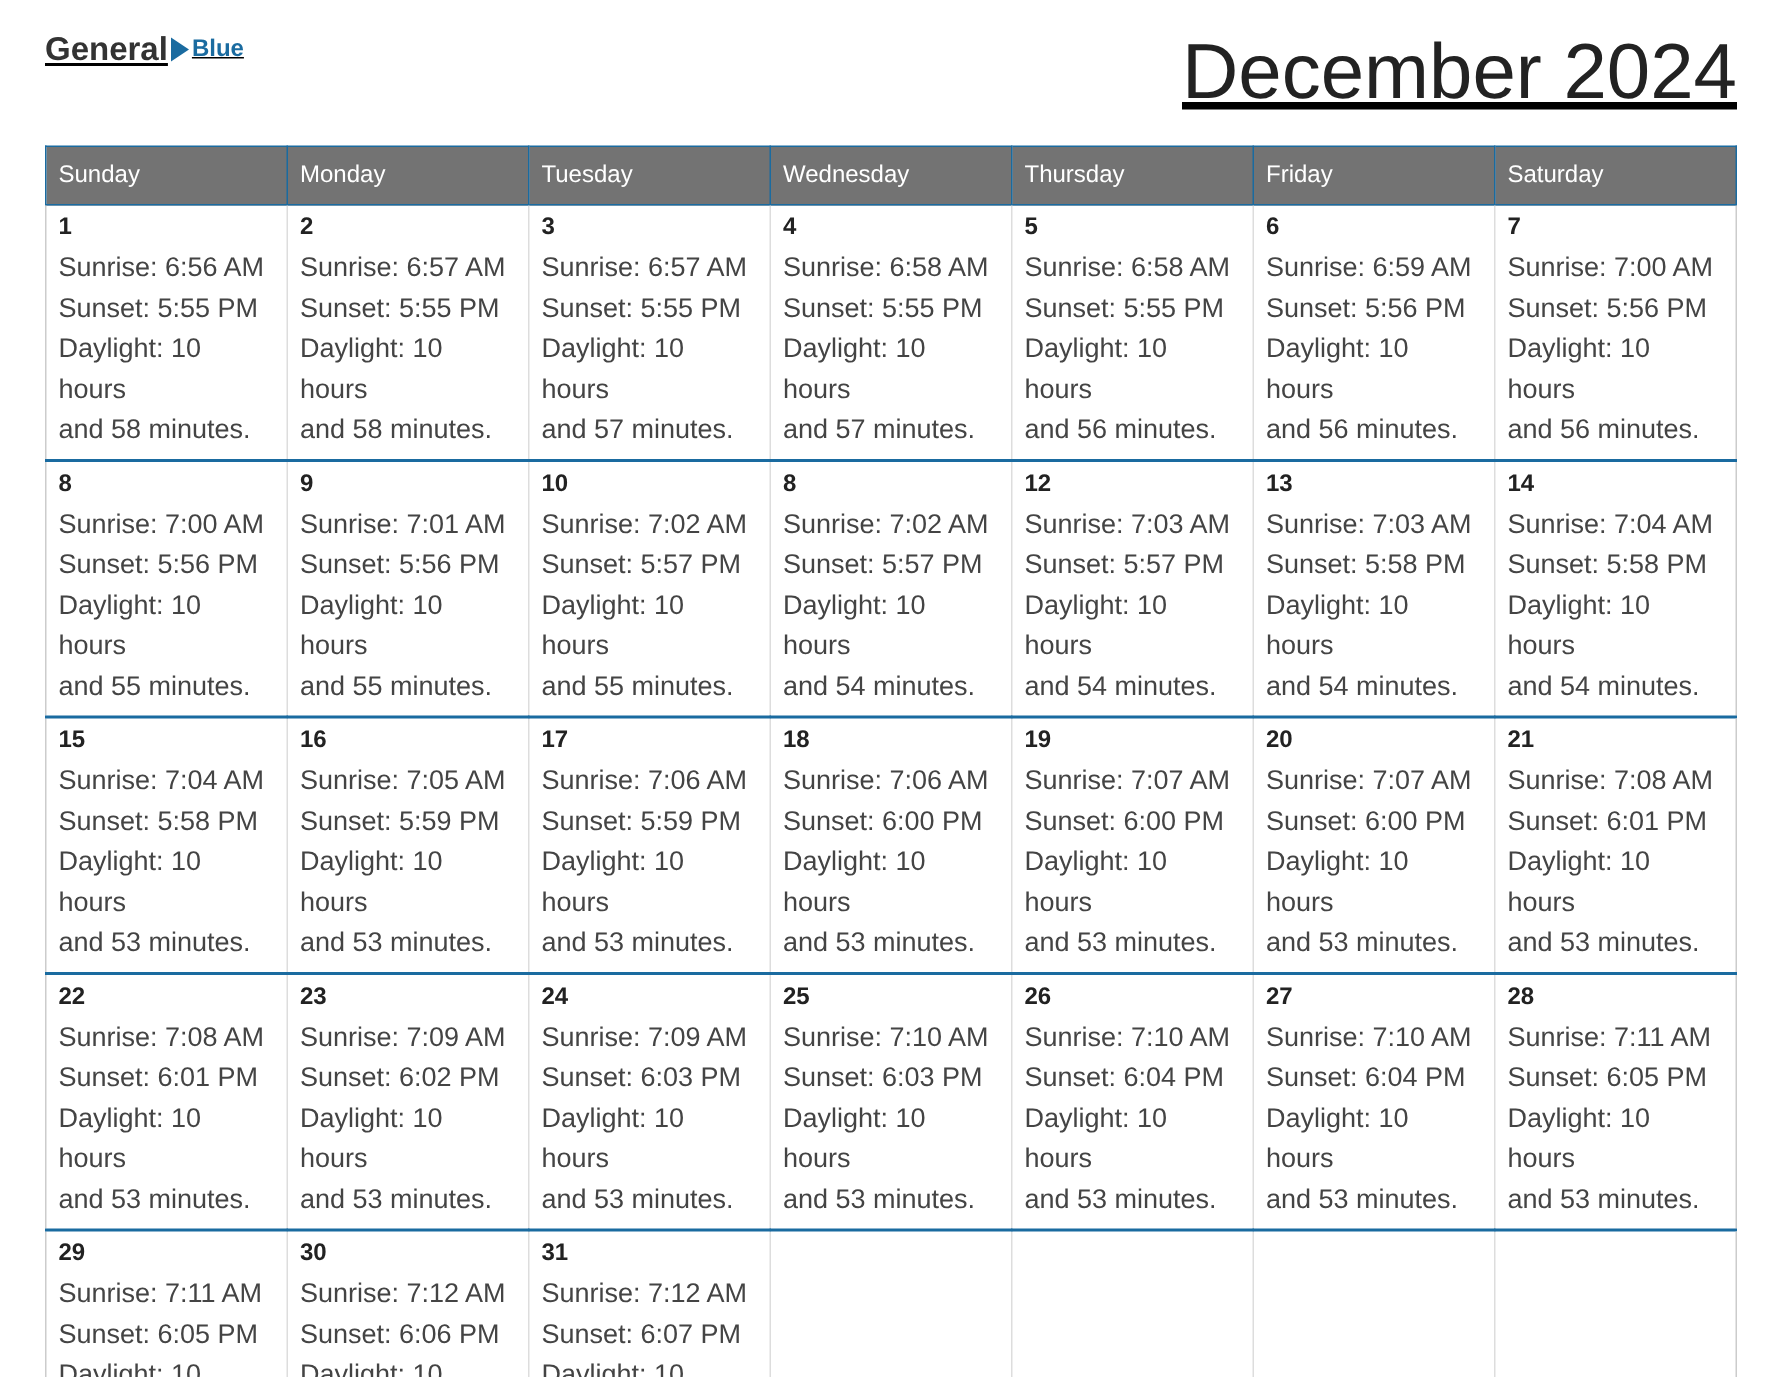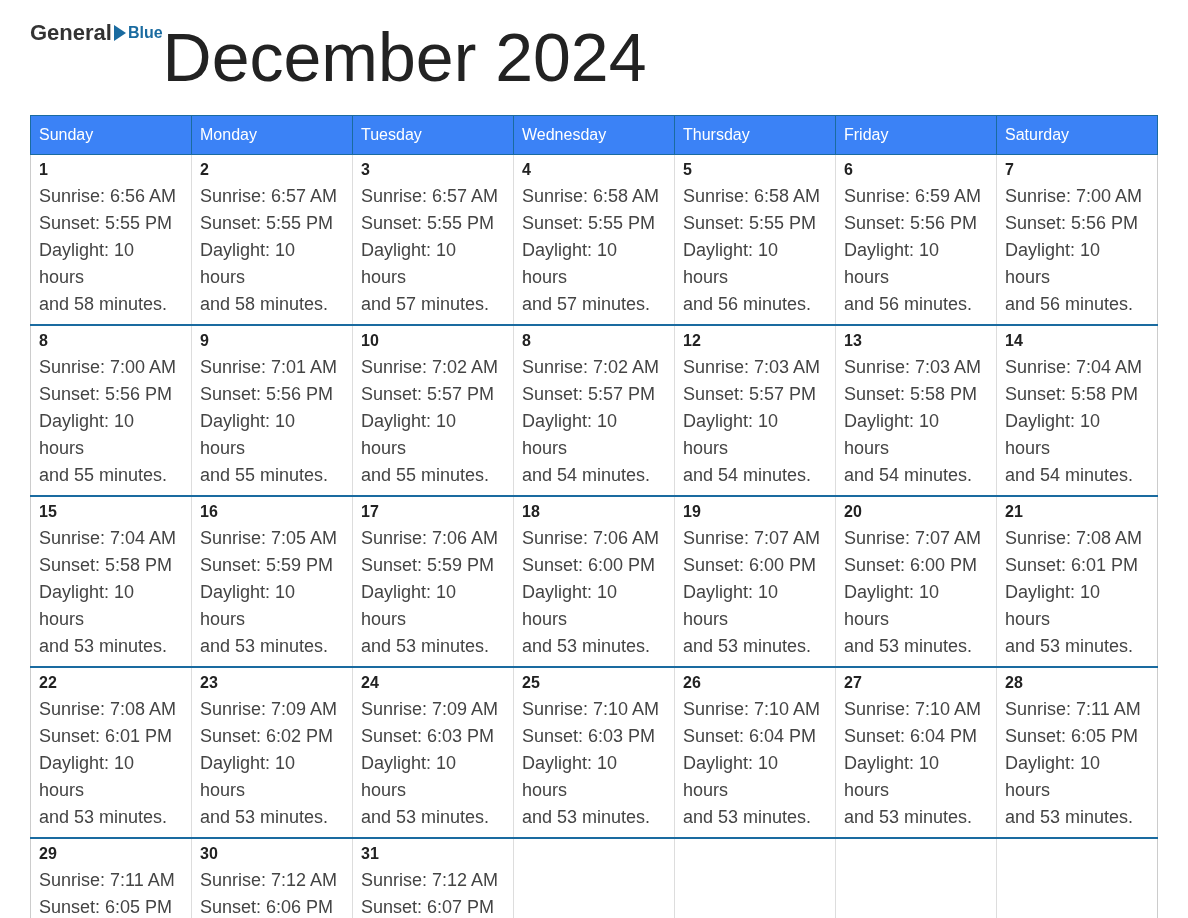--- a/index.html
+++ b/index.html
@@ -5,22 +5,24 @@
     * { box-sizing: border-box; margin: 0; padding: 0; }
     body {
       font-family: Arial, sans-serif;
       background: #fff;
       padding: 20px 30px;
       width: 1188px;
       min-height: 918px;
     }
     .header {
       display: flex;
+      justify-content: space-between;
       align-items: flex-start;
       margin-bottom: 20px;
+      text-decoration: underline;
     }
     .logo {
       display: flex;
       flex-direction: column;
       align-items: flex-start;
     }
     .logo-text {
       display: flex;
       align-items: center;
       font-size: 22px;
@@ -39,38 +41,38 @@
     }
     .logo-blue {
       color: #1a6ba0;
       font-size: 16px;
       font-weight: bold;
     }
     .title-block {
       text-align: right;
     }
     .title-block h1 {
-      font-size: 68px;
+      font-size: 52px;
       font-weight: normal;
       color: #222;
       line-height: 1.1;
     }
     .title-block h2 {
       font-size: 22px;
       font-weight: normal;
       color: #555;
       margin-top: 4px;
     }
     table {
       width: 100%;
       border-collapse: collapse;
       table-layout: fixed;
     }
     thead tr {
-      background-color: #3b82f6;
+      background-color: #737373;
       color: #fff;
     }
     thead th {
       padding: 10px 8px;
       font-size: 16px;
       font-weight: normal;
       text-align: left;
       border: 1px solid #1a6ba0;
     }
     tbody tr {

